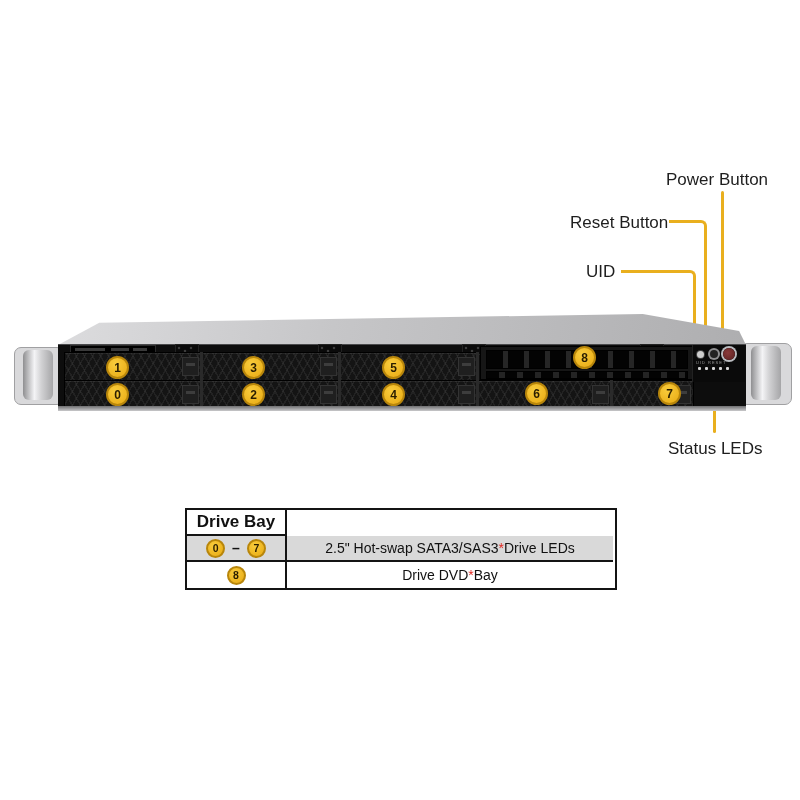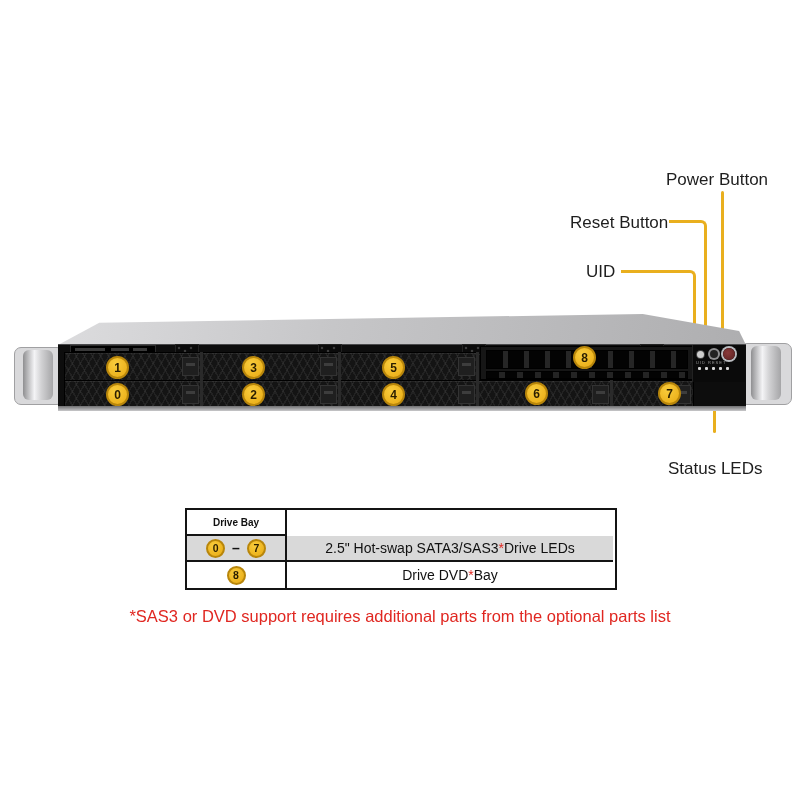--- a/index.html
+++ b/index.html
@@ -67,21 +67,21 @@
      border:2px solid #B8860B;box-sizing:border-box;
      display:flex;align-items:center;justify-content:center;
      font-size:12px;font-weight:bold;color:#2b1e00;}
 
   
   .spec-table{position:absolute;left:185px;top:508px;width:428px;border:2px solid #141414;background:#fff;}
   .t-row{display:flex;}
   .t-cell{box-sizing:border-box;display:flex;align-items:center;justify-content:center;}
   .c1{width:100px;border-right:2px solid #141414;}
   .c2{width:326px;}
-  .t-head .t-cell{height:26px;font-weight:bold;font-size:10px;color:#111;border-bottom:2px solid #141414;}
+  .t-head .t-cell{height:26px;font-weight:bold;font-size:17px;color:#111;border-bottom:2px solid #141414;}
   .t-r1 .t-cell{height:26px;background:#d9d9d9;font-size:14px;color:#111;border-bottom:2px solid #141414;}
   .t-r2 .t-cell{height:26px;background:#fff;font-size:14px;color:#111;}
   .tbadge{width:19px;height:19px;border-radius:50%;
      background:radial-gradient(circle at 38% 32%,#f9cc3c,#e8a912);
      border:2px solid #B8860B;box-sizing:border-box;
      display:flex;align-items:center;justify-content:center;
      font-size:10.5px;font-weight:bold;color:#2b1e00;}
   .dash{font-weight:bold;margin:0 7px;color:#111;}
   .red{color:#E02721;}
 
@@ -89,21 +89,21 @@
      font-size:16.5px;color:#E02721;}
 </style>
 </head>
 <body>
 
 <div class="stage">
 
   <div class="callout-label" style="left:666px;top:158px;margin-top:12px;">Power Button</div>
   <div class="callout-label" style="left:570px;top:213px;">Reset Button</div>
   <div class="callout-label" style="left:586px;top:262px;">UID</div>
-  <div class="callout-label" style="left:668px;top:459px;">Status LEDs</div>
+  <div class="callout-label" style="left:668px;top:439px;">Status LEDs</div>
 
   <div class="vline" style="left:721px;top:191px;height:161px;"></div>
   <div class="lline" style="left:669px;top:220px;width:35px;height:130px;"></div>
   <div class="lline" style="left:621px;top:270px;width:72px;height:80px;"></div>
   <div class="vline" style="left:713px;top:376px;height:57px;"></div>
 
   <div>
     <div class="ear" style="left:14px;top:347px;width:48px;height:56px;">
       <div class="ear-cyl" style="left:8px;top:2px;width:30px;height:50px;"></div>
     </div>
@@ -208,15 +208,14 @@
         <span class="tbadge">8</span>
       </div>
       <div class="t-cell c2">
         <span>Drive DVD</span>
           <span class="red">*</span>
           <span> Bay</span>
       </div>
     </div>
   </div>
 
-  <div class="footnote">*SAS3 or DVD support requires additional parts from the optional parts list</div>
 
 </div>
 
 </body></html>

